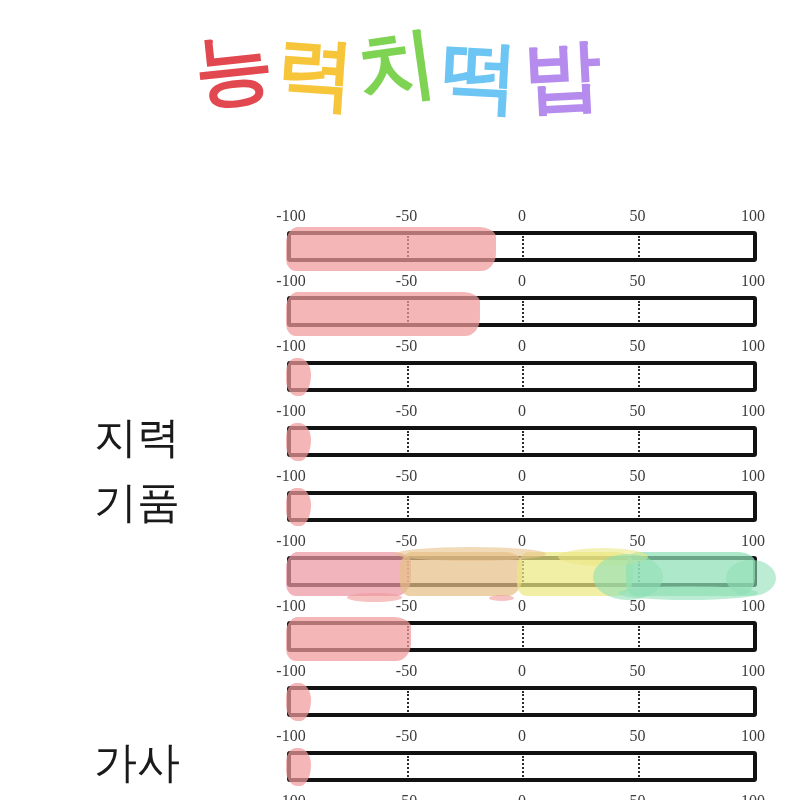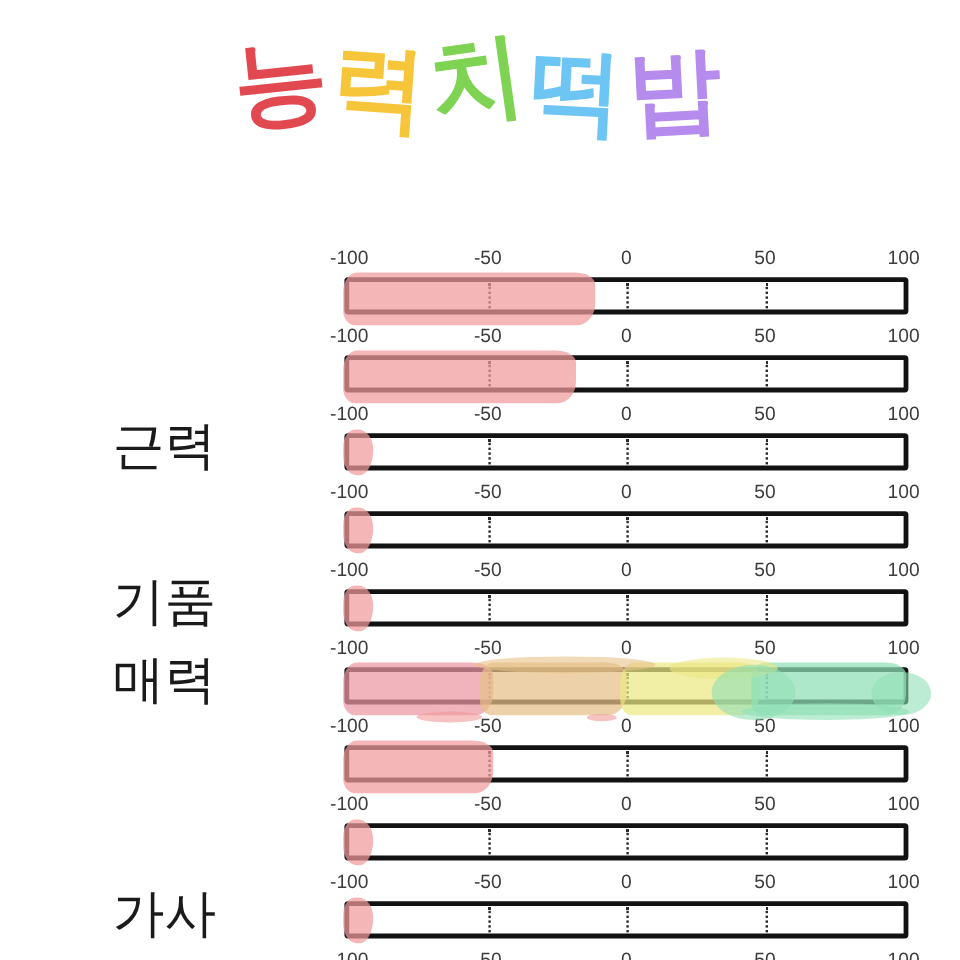--- a/index.html
+++ b/index.html
@@ -15,21 +15,21 @@
   #title .tchar:nth-child(3){transform:rotate(-8deg) translateY(-5px);}
   #title .tchar:nth-child(4){transform:rotate(3deg) translateY(6px);}
   #title .tchar:nth-child(5){transform:rotate(-3deg) translateY(5px);}
   #subtitle{margin-top:6px;font-size:17px;font-weight:bold;color:#333;letter-spacing:.5px;}
 
   
   #rows{position:absolute;top:205px;left:0;width:800px;}
   .row{position:relative;height:65px;}
   .row-label{position:absolute;left:94px;top:16px;font-size:43px;line-height:1;color:#1a1a1a;}
   .gauge{position:absolute;left:287px;top:0;width:470px;height:65px;}
-  .ticks{position:absolute;left:4px;right:4px;top:2px;height:20px;}
+  .ticks{position:absolute;left:4px;right:4px;top:2px;height:20px;font-family:Liberation Serif, serif;}
   .tick{position:absolute;transform:translateX(-50%);font-size:16px;color:#3c3c3c;}
   .bar{position:absolute;left:0;top:26px;width:470px;height:31px;background:#fff;
        border:4px solid #121212;border-radius:3px;box-sizing:border-box;}
   .gridline{position:absolute;top:1px;bottom:1px;width:0;border-left:2px dotted #2b2b2b;z-index:1;}
   .fill{position:absolute;z-index:2;opacity:.72;}
   .fill.stroke{top:-8px;height:44px;border-radius:12px 18px 15px 10px / 16px 10px 18px 12px;}
   .fill.blob{top:-7px;height:38px;border-radius:46% 54% 50% 50% / 42% 50% 62% 48%;}
   .smudge{position:absolute;z-index:2;opacity:.6;border-radius:50%;}
 </style>
 </head>
@@ -68,38 +68,38 @@
           </div>
           <div class="bar">
             <i class="gridline" style="left: 25%;"></i>
             <i class="gridline" style="left: 50%;"></i>
             <i class="gridline" style="left: 75%;"></i>
             <div class="fill stroke" style="background: rgb(240, 154, 154); left: -5px; width: calc(40% + 9px);"></div>
           </div>
         </div>
       </div>
       <div class="row">
-        <div class="row-label">근력</div>
-        <div class="gauge">
-          <div class="ticks">
-            <span class="tick" style="left: 0%;">-100</span>
-            <span class="tick" style="left: 25%;">-50</span>
-            <span class="tick" style="left: 50%;">0</span>
-            <span class="tick" style="left: 75%;">50</span>
-            <span class="tick" style="left: 100%;">100</span>
-          </div>
-          <div class="bar">
-            <i class="gridline" style="left: 25%;"></i>
-            <i class="gridline" style="left: 50%;"></i>
-            <i class="gridline" style="left: 75%;"></i>
-            <div class="fill blob" style="background: rgb(240, 154, 154); left: -5px; width: calc(3.5% + 9px);"></div>
-          </div>
-        </div>
-      </div>
-      <div class="row">
+        <div class="gauge">
+          <div class="ticks">
+            <span class="tick" style="left: 0%;">-100</span>
+            <span class="tick" style="left: 25%;">-50</span>
+            <span class="tick" style="left: 50%;">0</span>
+            <span class="tick" style="left: 75%;">50</span>
+            <span class="tick" style="left: 100%;">100</span>
+          </div>
+          <div class="bar">
+            <i class="gridline" style="left: 25%;"></i>
+            <i class="gridline" style="left: 50%;"></i>
+            <i class="gridline" style="left: 75%;"></i>
+            <div class="fill blob" style="background: rgb(240, 154, 154); left: -5px; width: calc(3.5% + 9px);"></div>
+          </div>
+        </div>
+      </div>
+      <div class="row">
+        <div class="row-label">지력</div>
         <div class="gauge">
           <div class="ticks">
             <span class="tick" style="left: 0%;">-100</span>
             <span class="tick" style="left: 25%;">-50</span>
             <span class="tick" style="left: 50%;">0</span>
             <span class="tick" style="left: 75%;">50</span>
             <span class="tick" style="left: 100%;">100</span>
           </div>
           <div class="bar">
             <i class="gridline" style="left: 25%;"></i>
@@ -121,21 +121,20 @@
           </div>
           <div class="bar">
             <i class="gridline" style="left: 25%;"></i>
             <i class="gridline" style="left: 50%;"></i>
             <i class="gridline" style="left: 75%;"></i>
             <div class="fill blob" style="background: rgb(240, 154, 154); left: -5px; width: calc(3.5% + 9px);"></div>
           </div>
         </div>
       </div>
       <div class="row">
-        <div class="row-label">매력</div>
         <div class="gauge">
           <div class="ticks">
             <span class="tick" style="left: 0%;">-100</span>
             <span class="tick" style="left: 25%;">-50</span>
             <span class="tick" style="left: 50%;">0</span>
             <span class="tick" style="left: 75%;">50</span>
             <span class="tick" style="left: 100%;">100</span>
           </div>
           <div class="bar">
             <i class="gridline" style="left: 25%;"></i>

